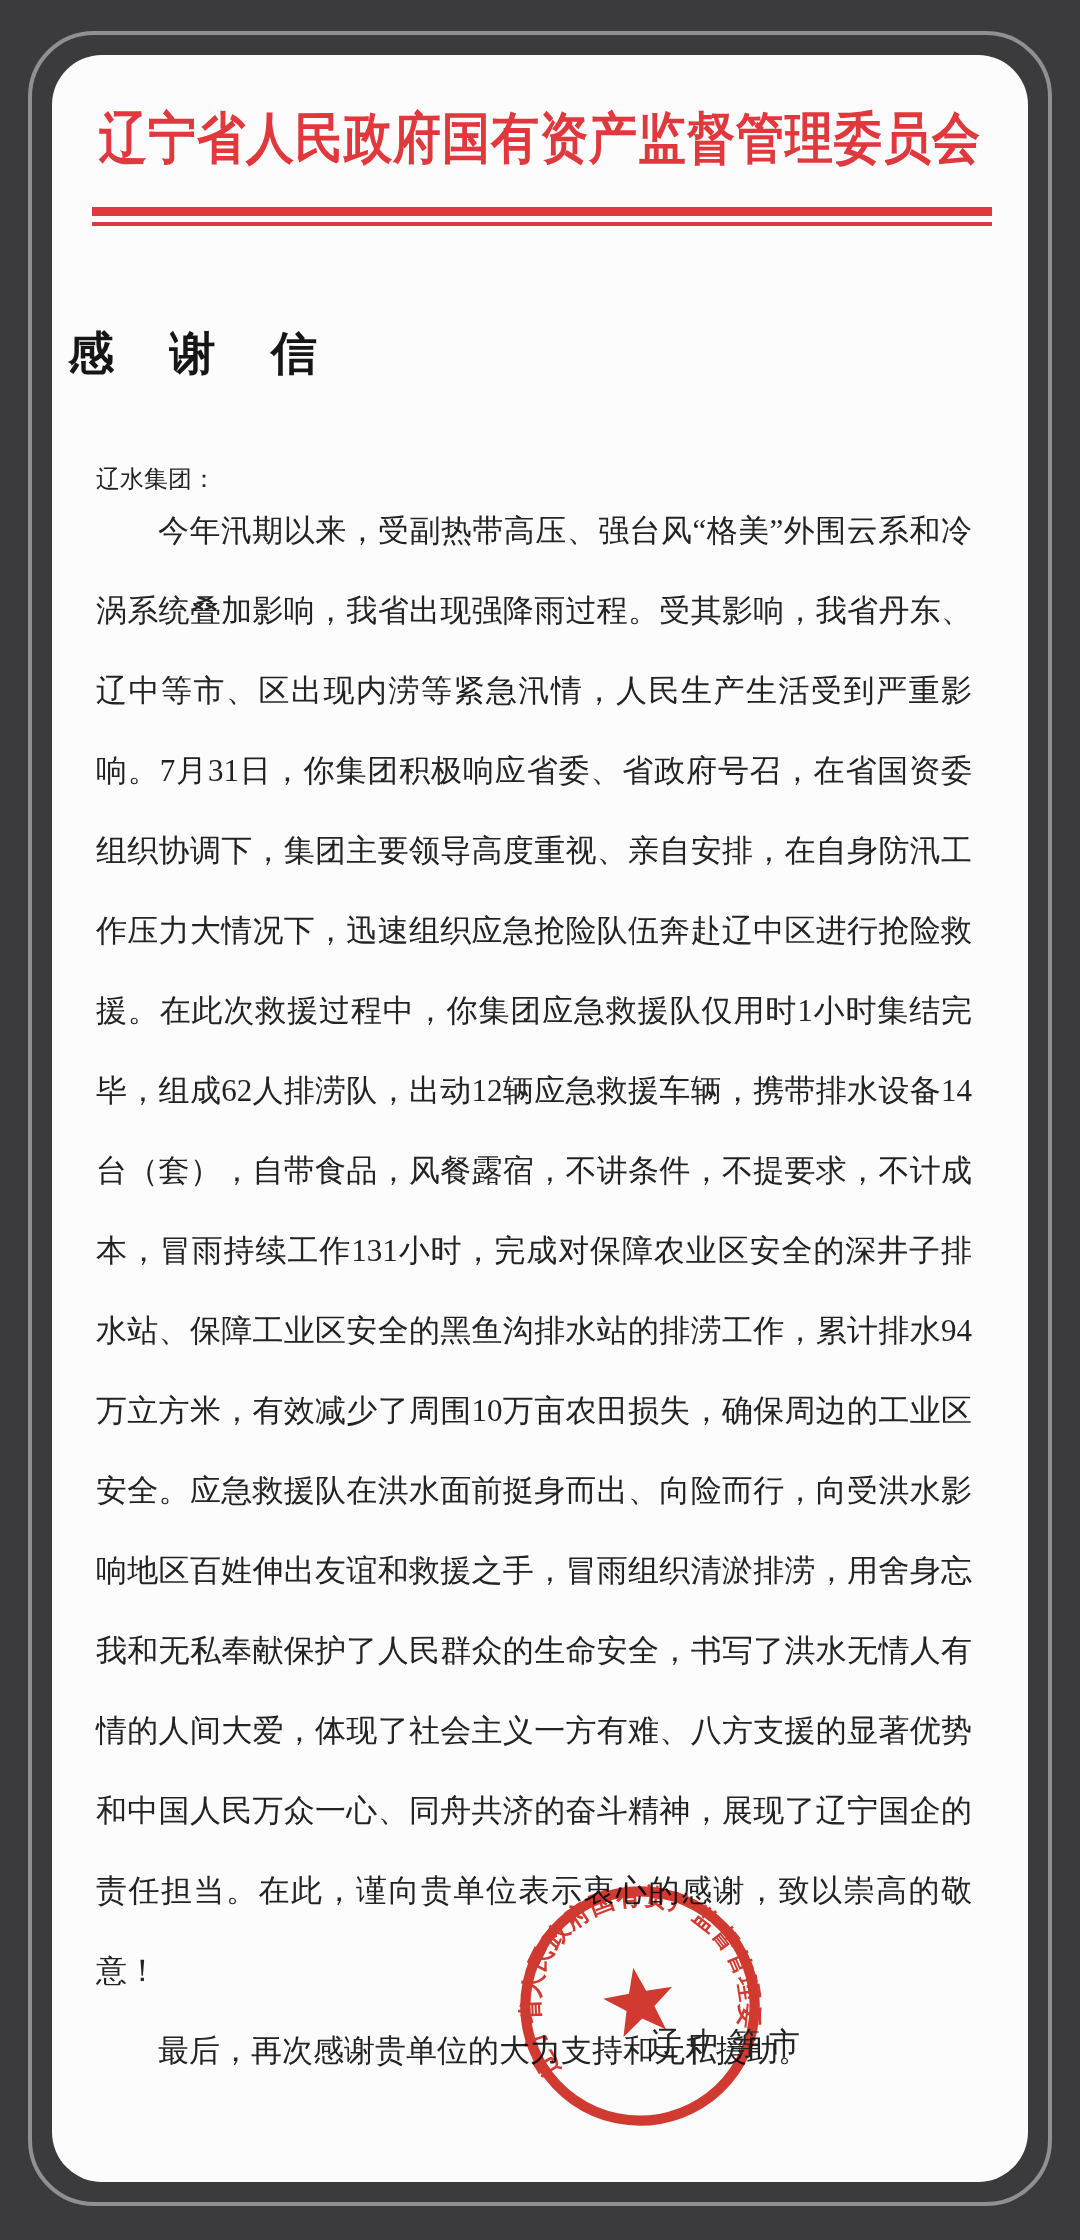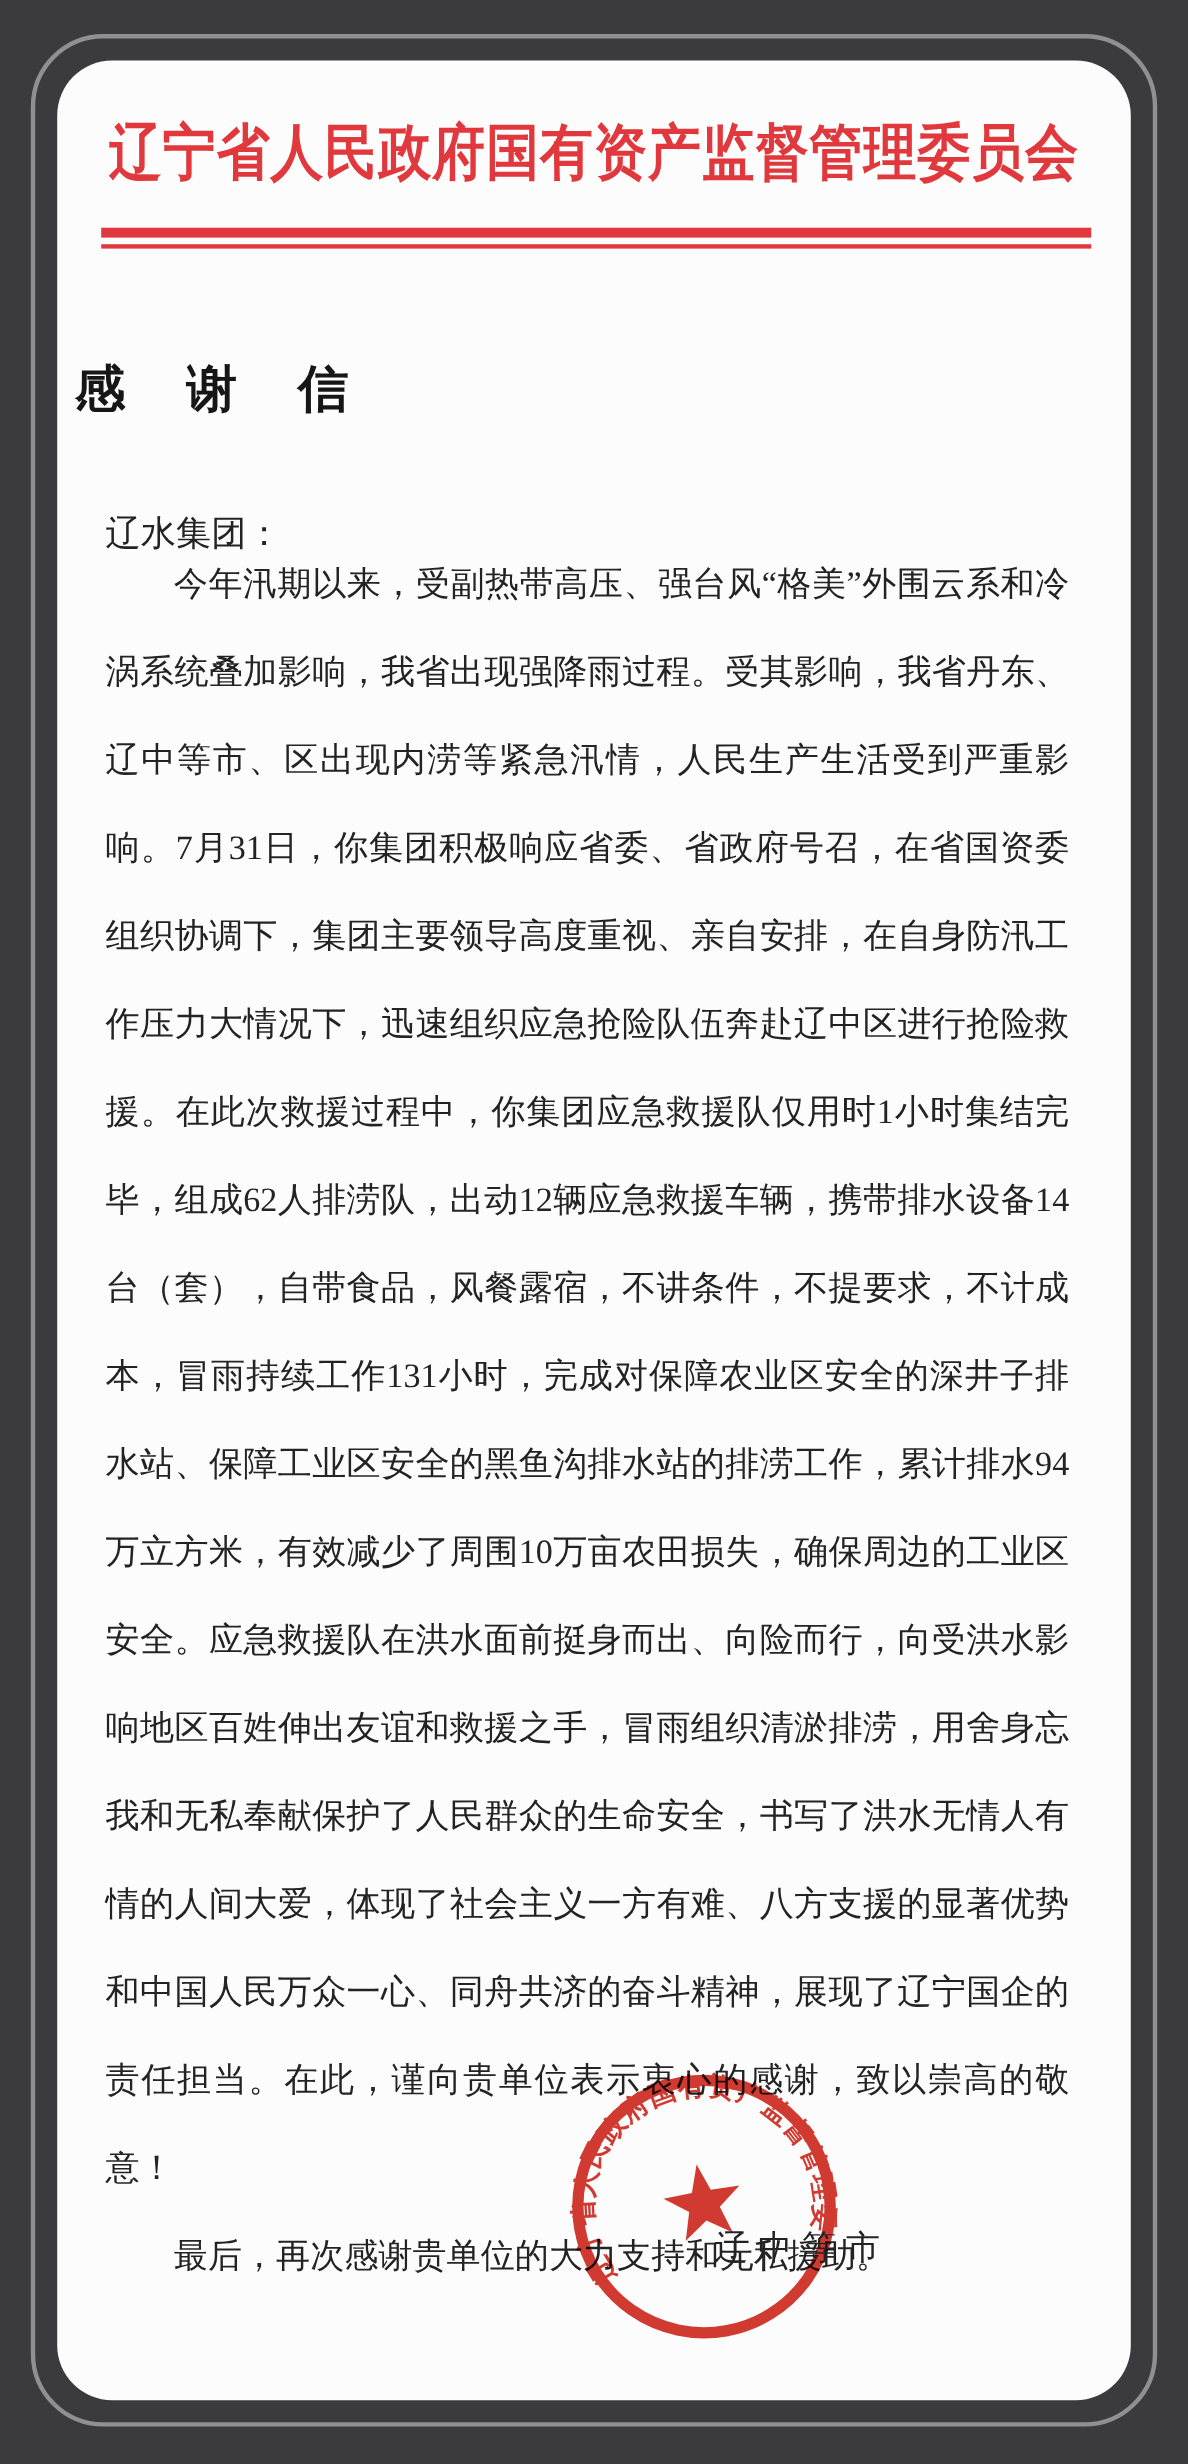--- a/index.html
+++ b/index.html
@@ -23,21 +23,21 @@
   }
   .red-rule{position:absolute;top:152px;left:40px;right:36px;}
   .rule-thick{height:9px;background:#e0383c;}
   .rule-thin{height:4px;background:#e0383c;margin-top:6px;}
   .title{
     position:absolute;top:252px;left:0;right:0;margin:16px;text-align:left;
     font-size:46px;font-weight:bold;color:#161616;letter-spacing:22px;
   }
   .salutation{
     position:absolute;top:408px;left:44px;
-    font-size:32px;color:#232323;
+    font-size:24px;color:#232323;
   }
   .letter-body{
     position:absolute;top:436px;left:44px;right:56px;
     font-size:31px;line-height:80px;color:#232323;text-align:justify;
   }
   .letter-body p{margin:0;text-indent:2em;}
   .signature{
     position:absolute;top:1968px;left:597px;
     font-size:31px;color:#232323;letter-spacing:9px;z-index:3;
   }

